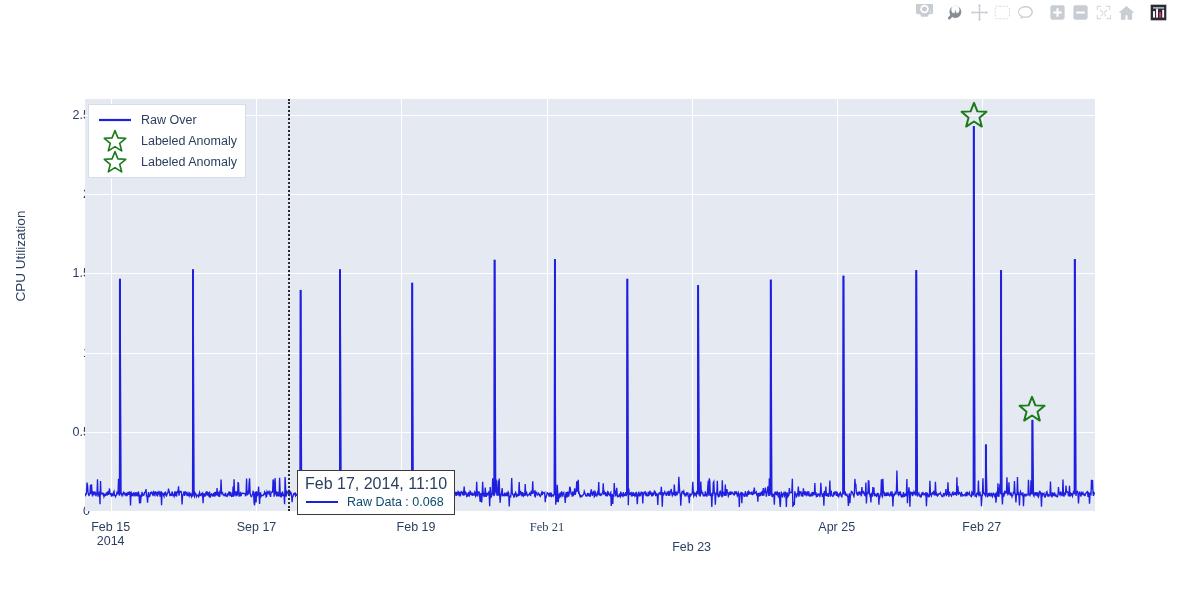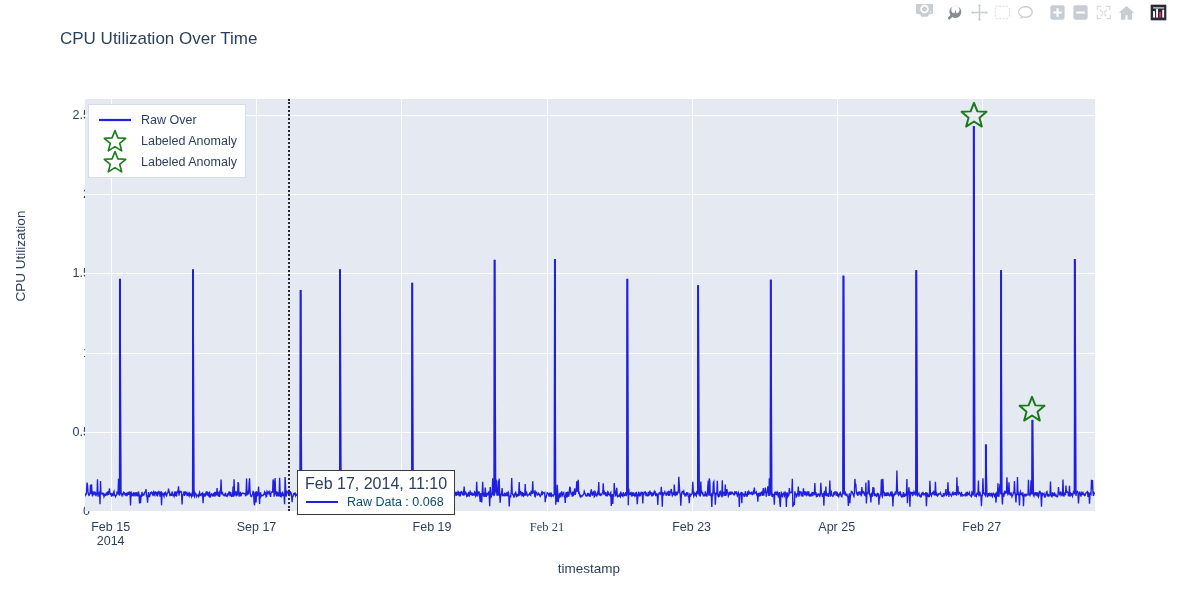--- a/index.html
+++ b/index.html
@@ -280,40 +280,38 @@
             <rect x="18" y="42" width="11" height="38" fill="#ffffff"></rect>
             <rect x="36" y="28" width="11" height="52" fill="#ffffff"></rect>
             <rect x="54" y="48" width="11" height="32" fill="#e8336d"></rect>
             <rect x="72" y="34" width="11" height="46" fill="#ffffff"></rect>
             <rect x="18" y="20" width="65" height="6" fill="#ffffff"></rect>
           </svg>
       </div>
     </div>
   </div>
 
-  <div class="chart-title">CPU Utilization Over Time</div>
 
   <div class="axis-title-y">CPU Utilization</div>
-  <div class="axis-title-x">timestamp</div>
 
   <div id="ytick-host">
       <div class="ytick" style="top: 511px;">0</div>
       <div class="ytick" style="top: 431.769px;">0.5</div>
       <div class="ytick" style="top: 352.538px;">1</div>
       <div class="ytick" style="top: 273.308px;">1.5</div>
       <div class="ytick" style="top: 194.077px;">2</div>
       <div class="ytick" style="top: 114.846px;">2.5</div>
     </div>
 
   <div id="xtick-host">
       <div class="xtick" style="left: 110.654px; top: 520px;"><span>Feb 15</span><span class="l2">2014</span></div>
       <div class="xtick" style="left: 256.498px; top: 520px;"><span>Sep 17</span></div>
-      <div class="xtick" style="left: 408px; top: 520px; padding-left: 48px;"><span>Feb 19</span></div>
+      <div class="xtick" style="left: 392px; top: 520px; padding-left: 48px;"><span>Feb 19</span></div>
       <div class="xtick" style="left: 546.974px; top: 520px; font-family: Liberation Serif, serif;"><span>Feb 21</span></div>
-      <div class="xtick" style="left: 691.606px; top: 520px;"><span>Feb 23</span></div>
+      <div class="xtick" style="left: 691.606px; top: 540px;"><span>Feb 23</span></div>
       <div class="xtick" style="left: 836.743px; top: 520px;"><span>Apr 25</span></div>
       <div class="xtick" style="left: 981.779px; top: 520px;"><span>Feb 27</span></div>
     </div>
 
   <div id="anno-host">
       <div class="anno-label" style="left: 988.95px; top: 99px;">Label</div>
       <div class="anno-label" style="left: 1046.52px; top: 99px;">Label</div>
     </div>
 
   <div class="plot-area">

